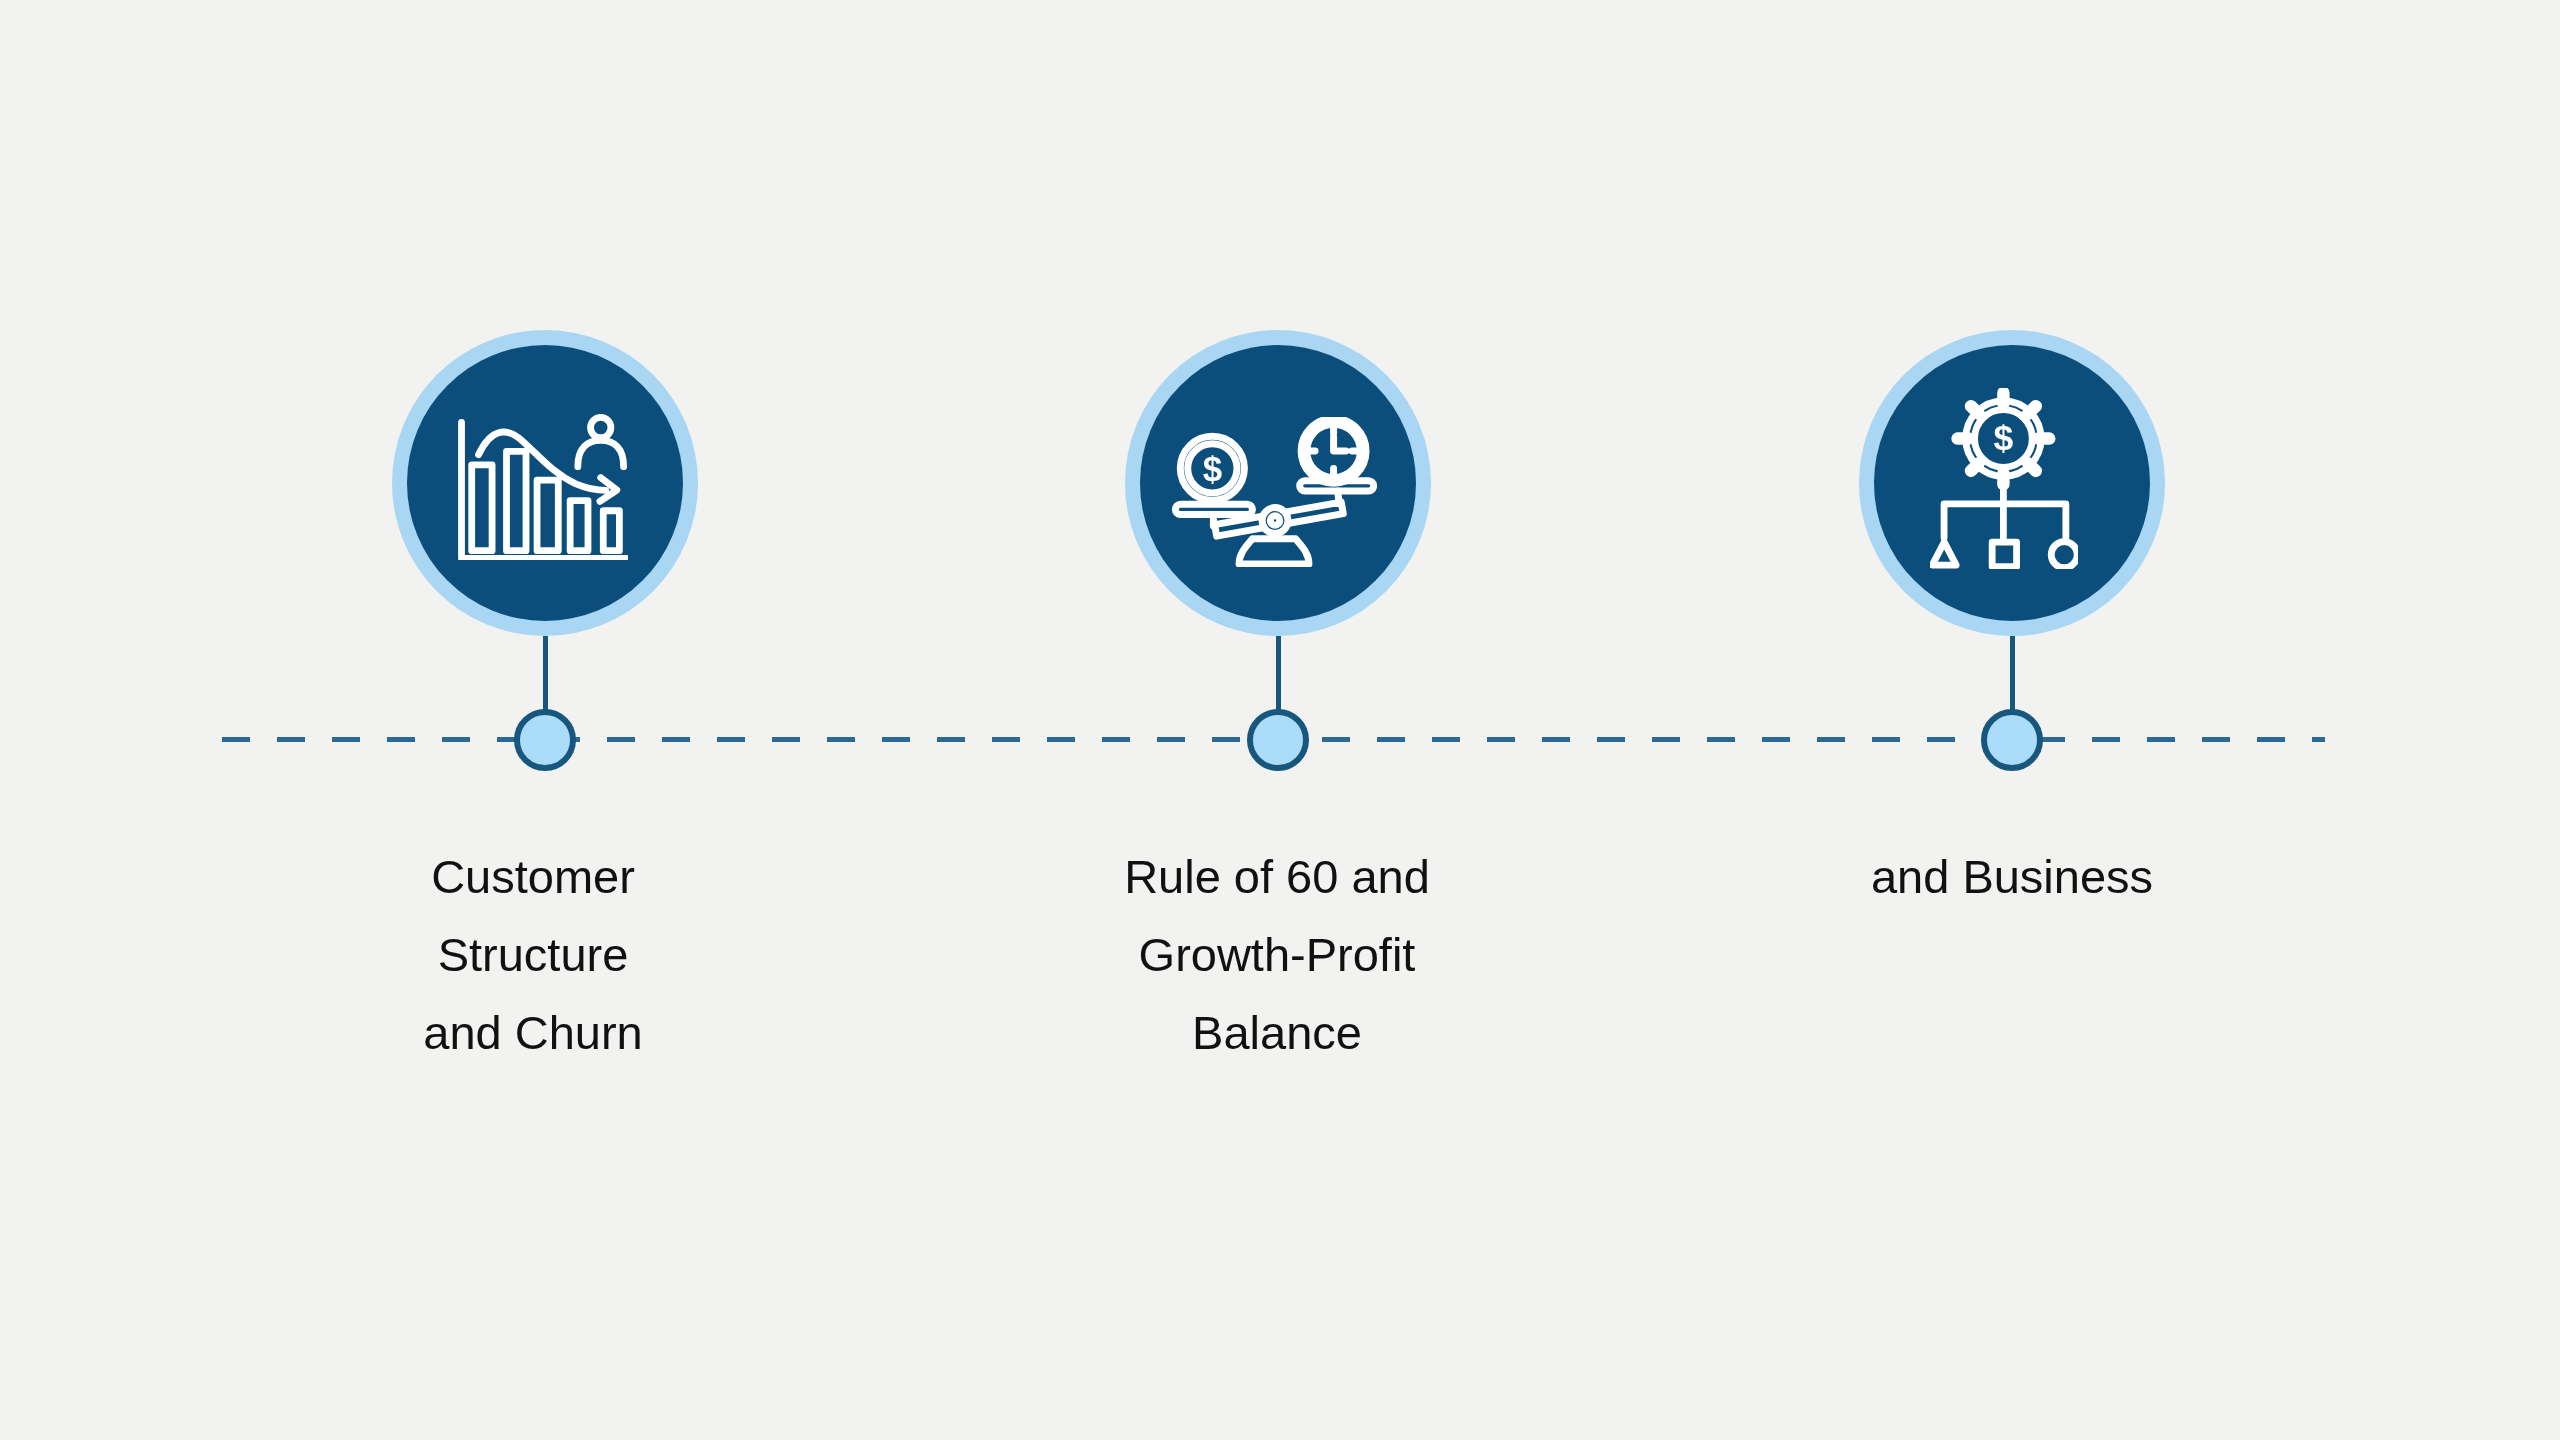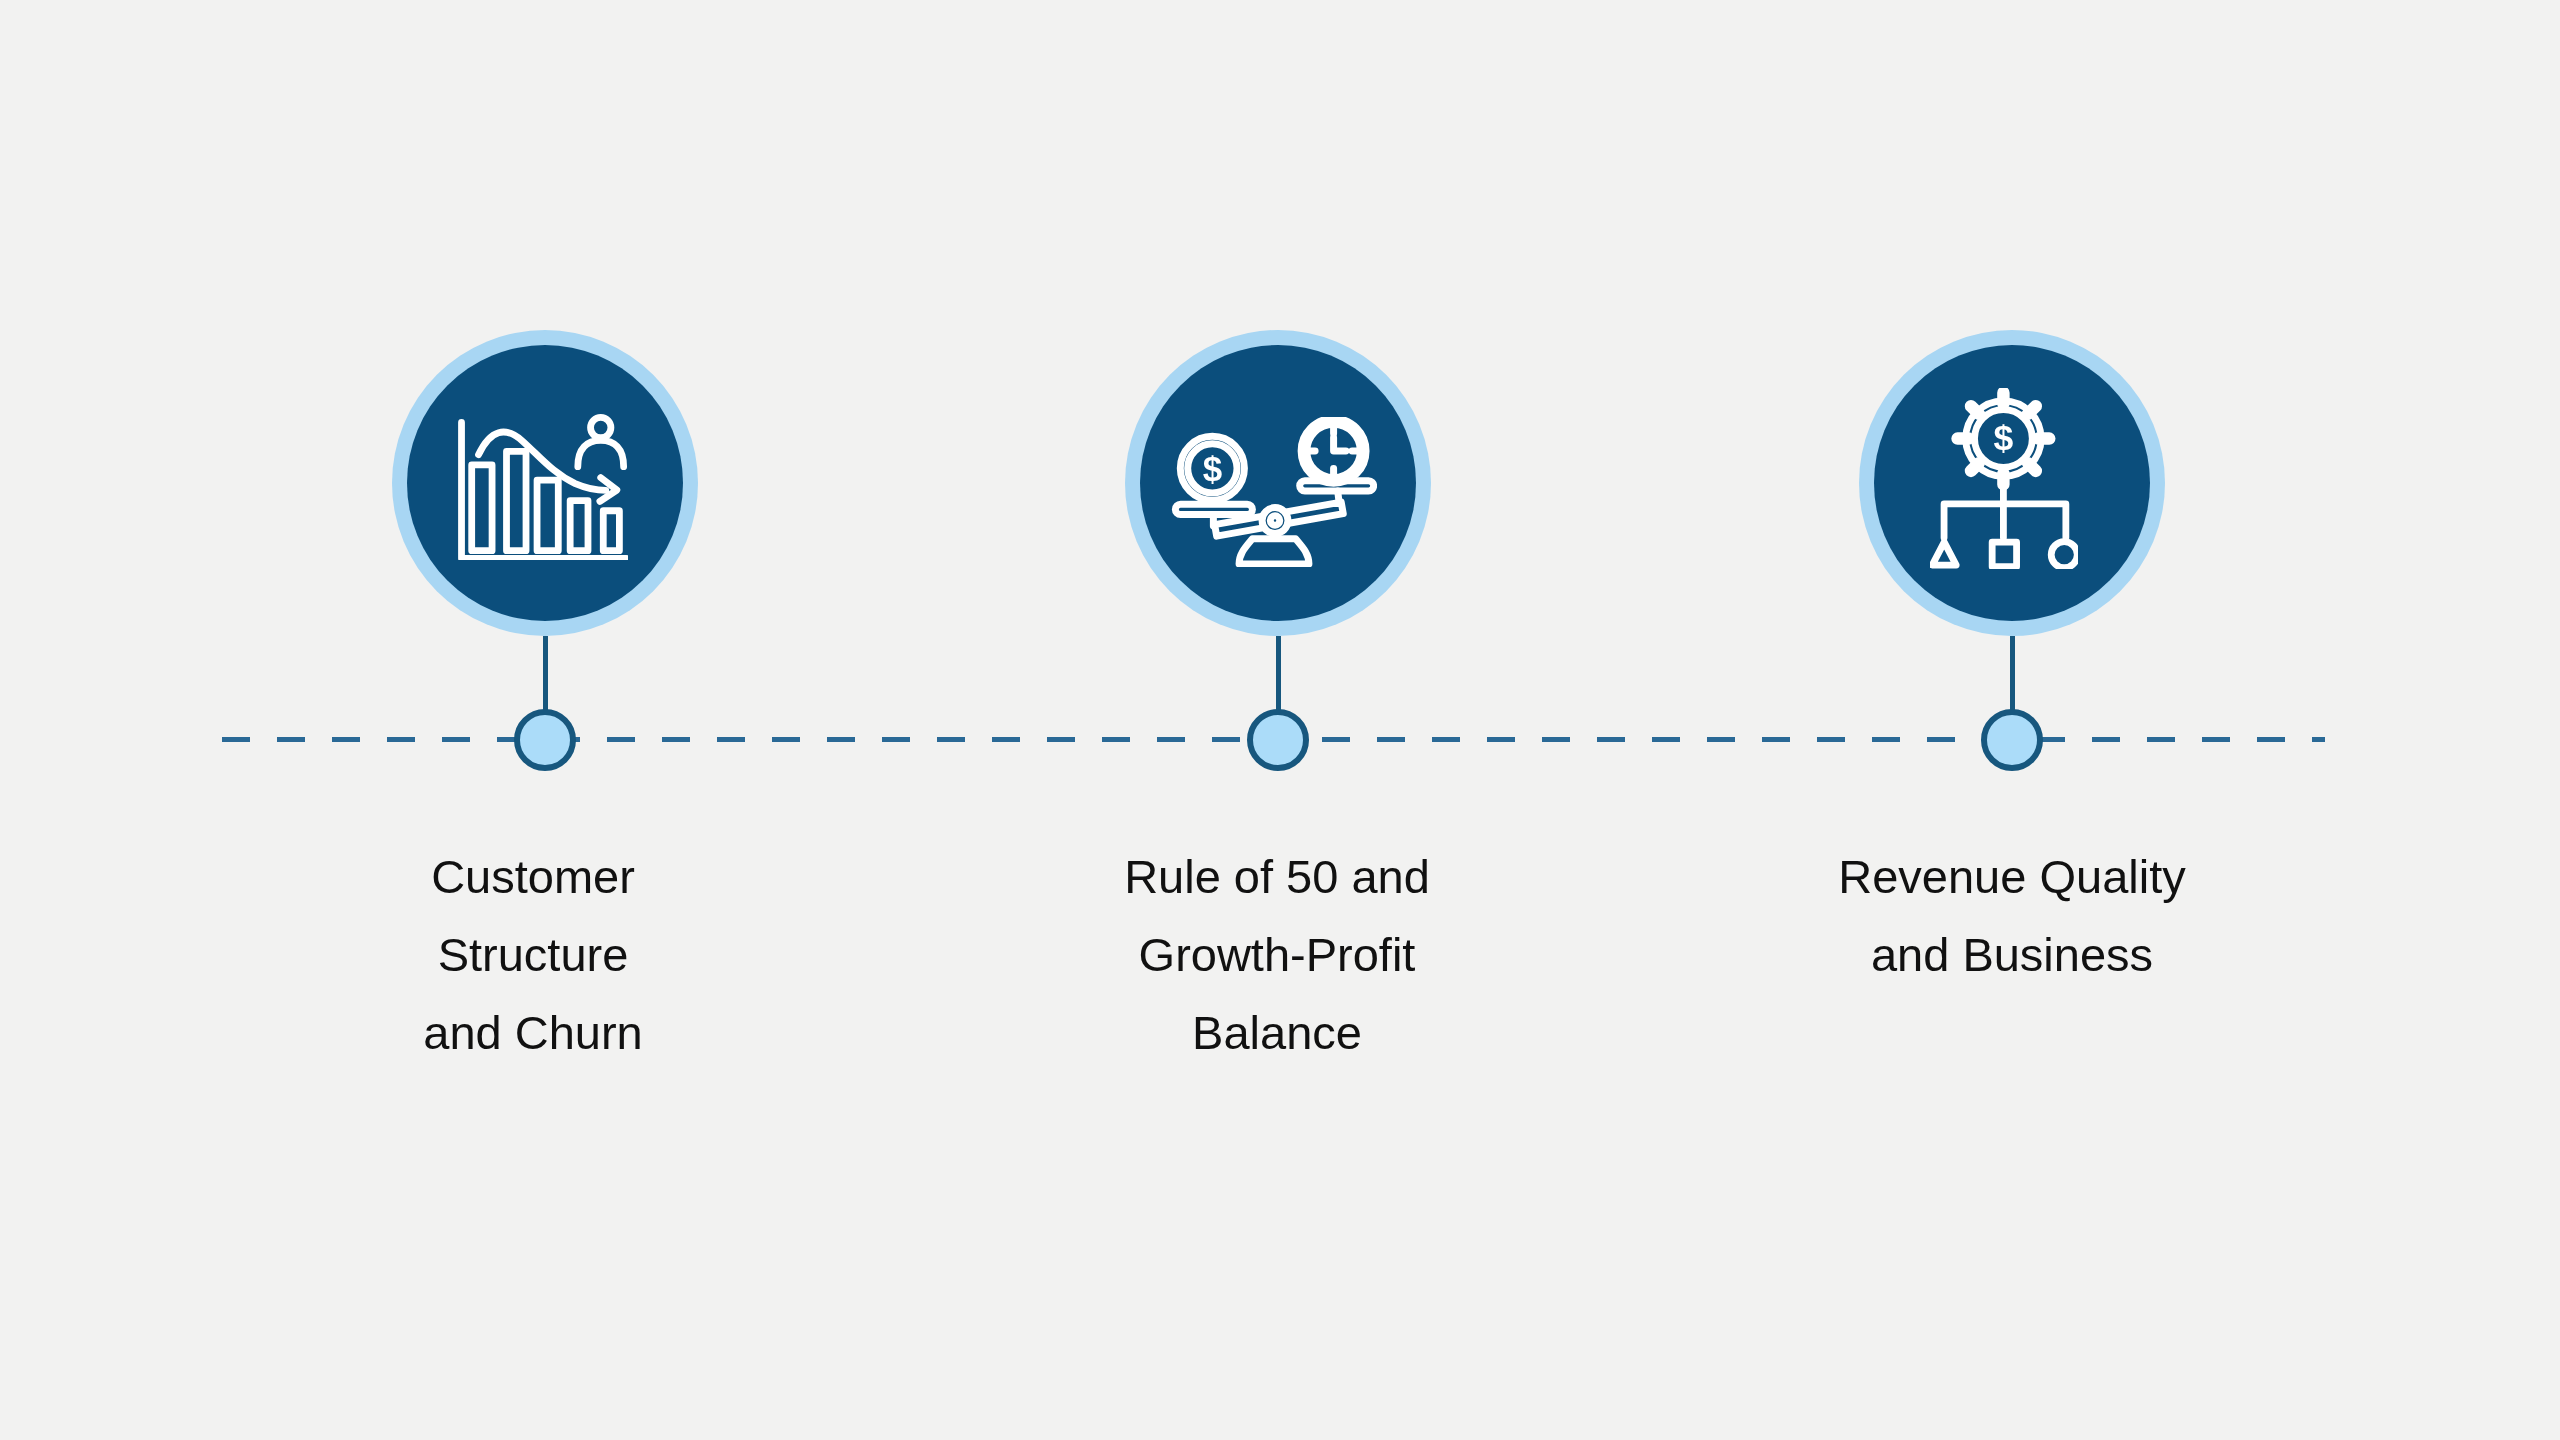--- a/index.html
+++ b/index.html
@@ -125,21 +125,21 @@
 
             <path d="M21.1 52.4 L82.7 41.4 L83.7 47 L22.1 58 Z"></path>
             <path d="M33 71.5 C33 66.5 36 63.5 39.5 59.3 L60.5 59.3 C64 63.5 67 66.5 67 71.5 Z"></path>
             <circle class="solid" cx="50.5" cy="50.4" r="6.3"></circle>
             <circle cx="50.5" cy="50.4" r="2.3"></circle>
           </svg>
         </span>
       </div>
     </div>
     <div class="label">
-      <div>Rule of 50 and</div>
+      <div>Rule of 60 and</div>
       <div>Growth-Profit</div>
       <div>Balance</div>
     </div>
   </div>
 
   <div style="--cx:2012px; --lx:2012px;">
     <div class="stem"></div>
     <div class="dot"></div>
     <div class="halo">
       <div class="disc">
@@ -153,18 +153,17 @@
 
             <path d="M49.6 65 V78.2 M9.5 101 V78.2 H91.8 V101 M49.6 78.2 V101"></path>
             <path d="M9.6 104 L1.5 119.5 H17.7 Z"></path>
             <rect x="42" y="104" width="16.5" height="16.5"></rect>
             <circle cx="90.7" cy="112.5" r="8.8"></circle>
           </svg>
         </span>
       </div>
     </div>
     <div class="label">
-      <div>Revenue Quality</div>
       <div>and Business</div>
     </div>
   </div>
 
 </div>
 
 </body></html>

